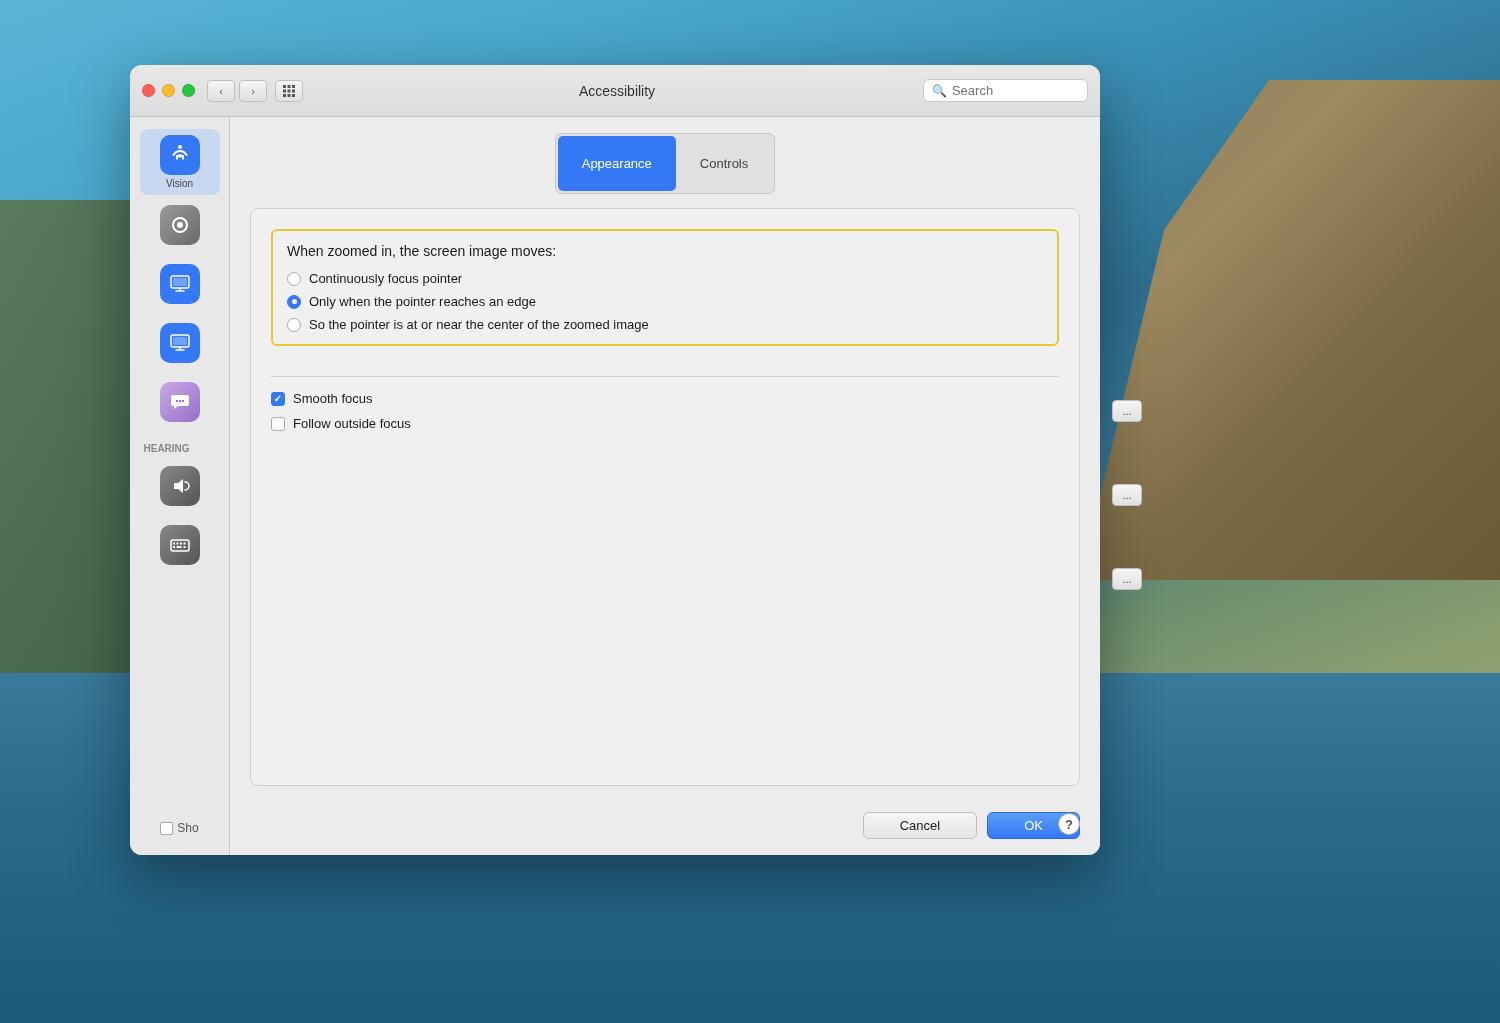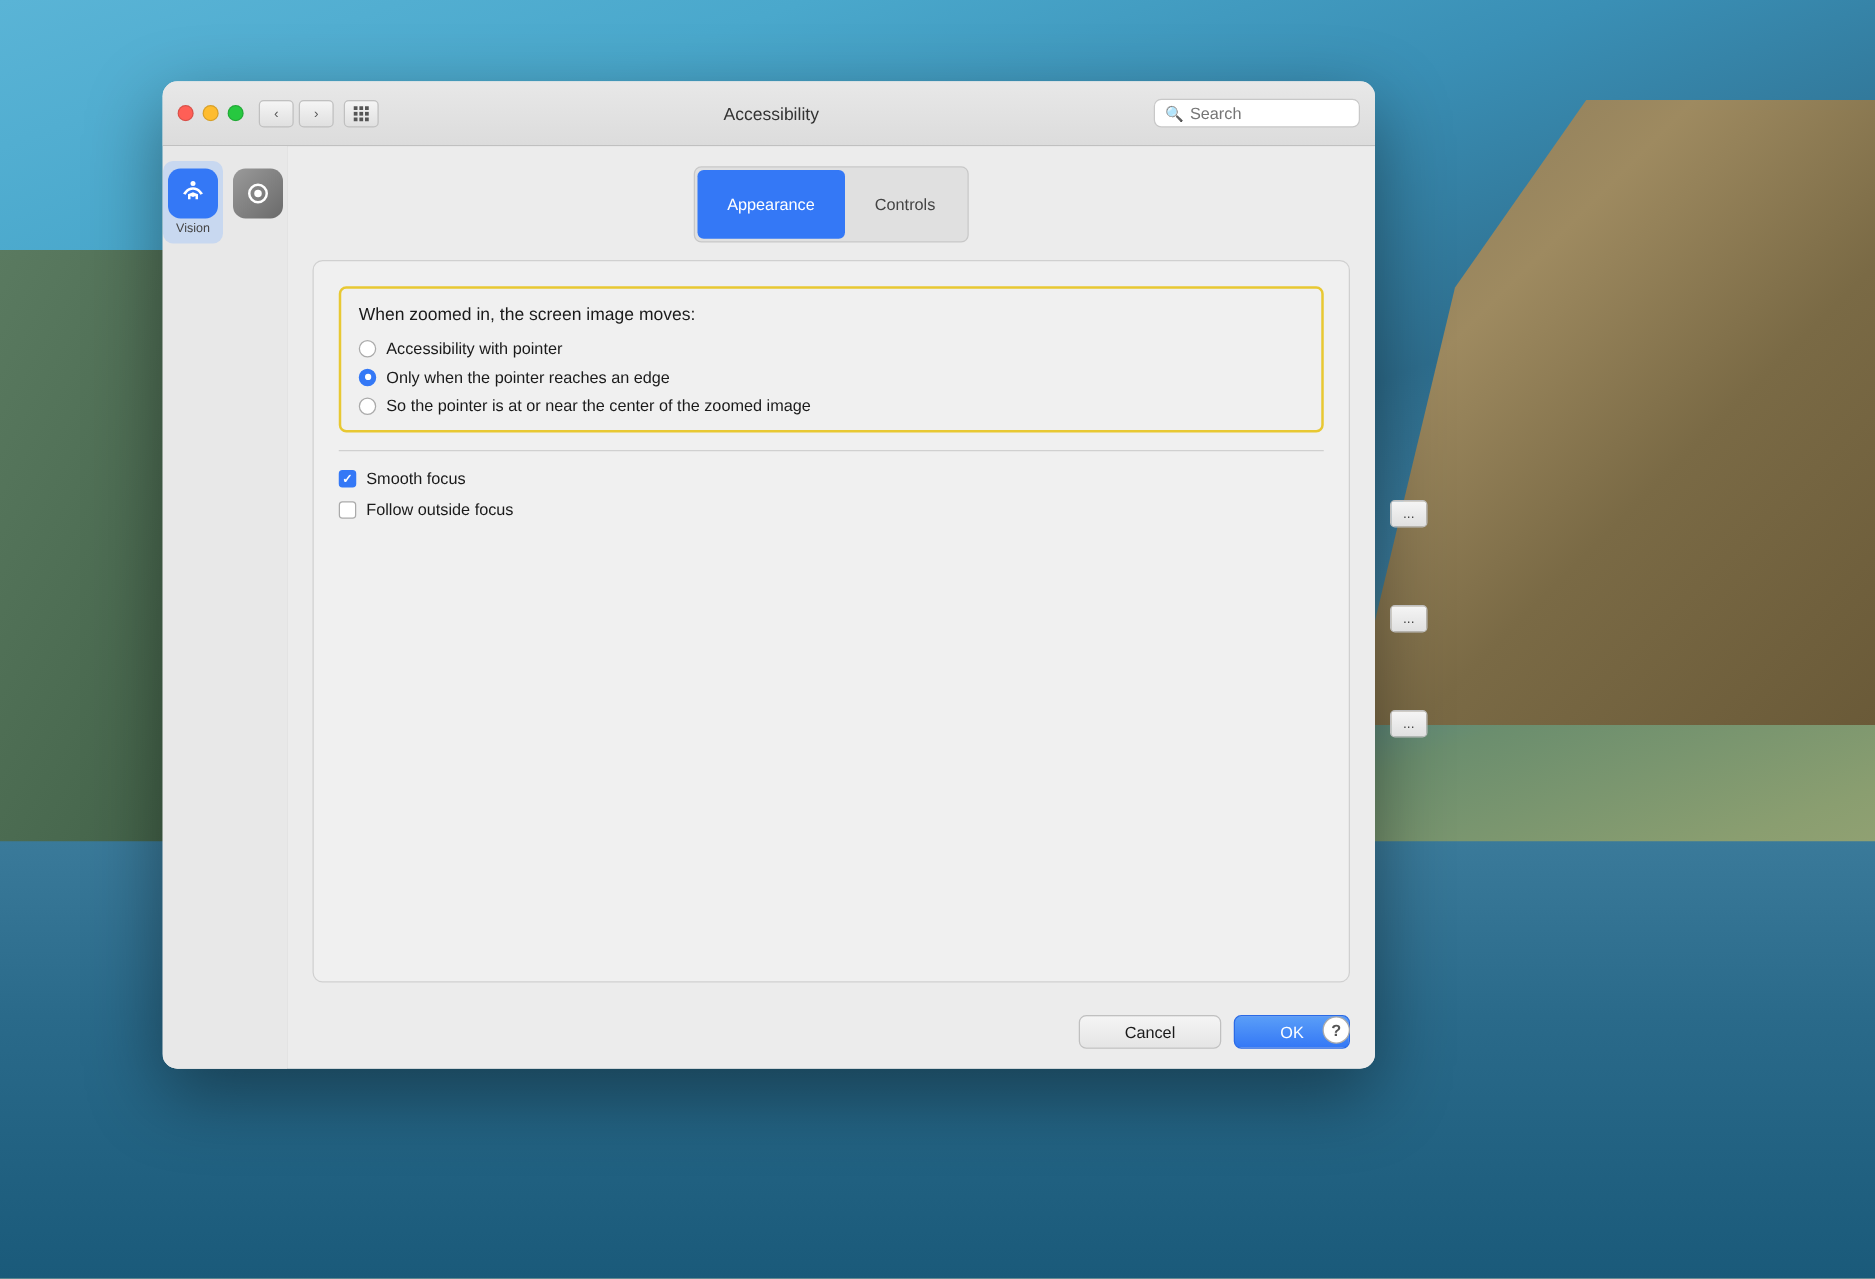--- a/index.html
+++ b/index.html
@@ -175,22 +175,22 @@
       flex: 1;
       overflow: hidden;
     }
 
     
     .sidebar {
       width: 100px;
       background: #e8e8e8;
       border-right: 1px solid #c8c8c8;
       display: flex;
-      flex-direction: row;
-      align-items: flex-start;
+      flex-direction: column;
+      align-items: center;
       padding: 12px 0;
       gap: 4px;
       overflow-y: auto;
     }
 
     .sidebar-item {
       display: flex;
       flex-direction: column;
       align-items: center;
       width: 80px;
@@ -303,20 +303,21 @@
       display: flex;
       flex-direction: column;
       gap: 0;
     }
 
     
     .zoom-section {
       border: 2px solid #e8c832;
       border-radius: 6px;
       padding: 12px 14px;
+      margin-bottom: 16px;
     }
 
     .zoom-section-label {
       font-size: 14px;
       font-weight: 500;
       color: #1a1a1a;
       margin-bottom: 12px;
     }
 
     .radio-group {
@@ -624,21 +625,21 @@
 
       <div class="panel-content">
 
         <div class="zoom-section">
           <div class="zoom-section-label">When zoomed in, the screen image moves:</div>
 
           <div class="radio-group">
 
             <div class="radio-item">
               <div class="radio-circle"></div>
-              <span class="radio-label">Accessibility with pointer</span>
+              <span class="radio-label">Continuously focus pointer</span>
             </div>
 
             <div class="radio-item">
               <div class="radio-circle checked"></div>
               <span class="radio-label">Only when the pointer reaches an edge</span>
             </div>
 
             <div class="radio-item">
               <div class="radio-circle"></div>
               <span class="radio-label">So the pointer is at or near the center of the zoomed image</span>

